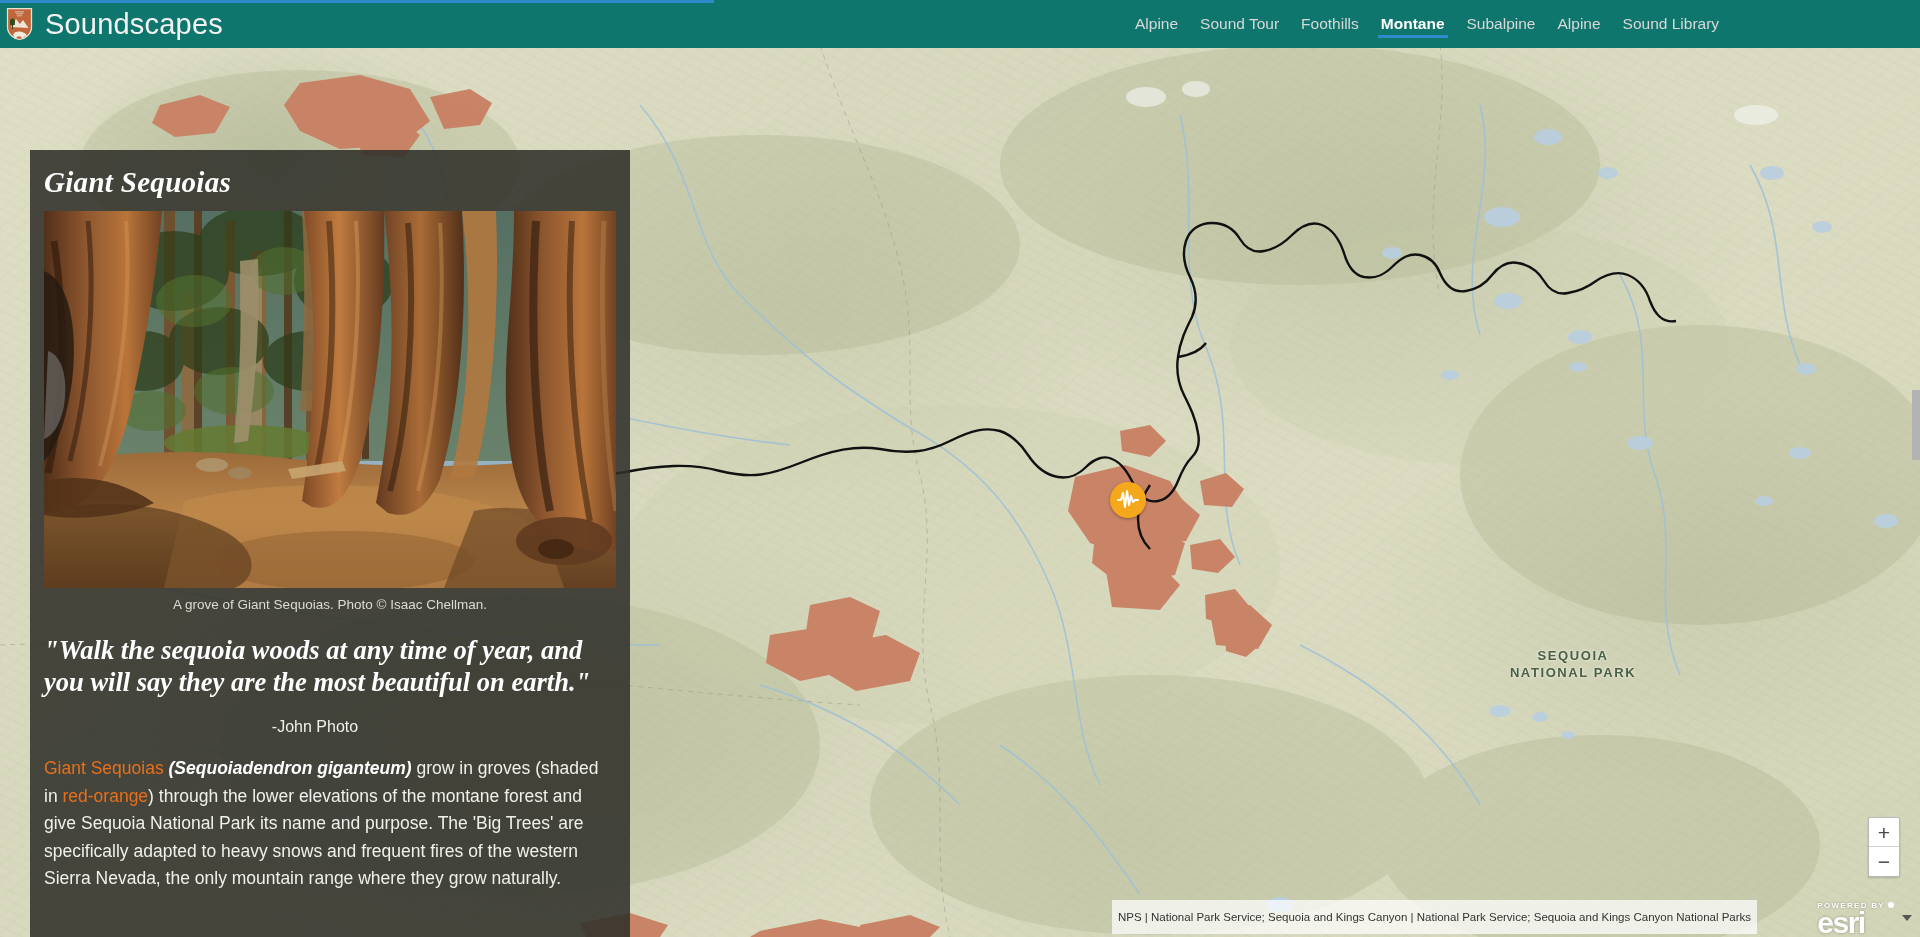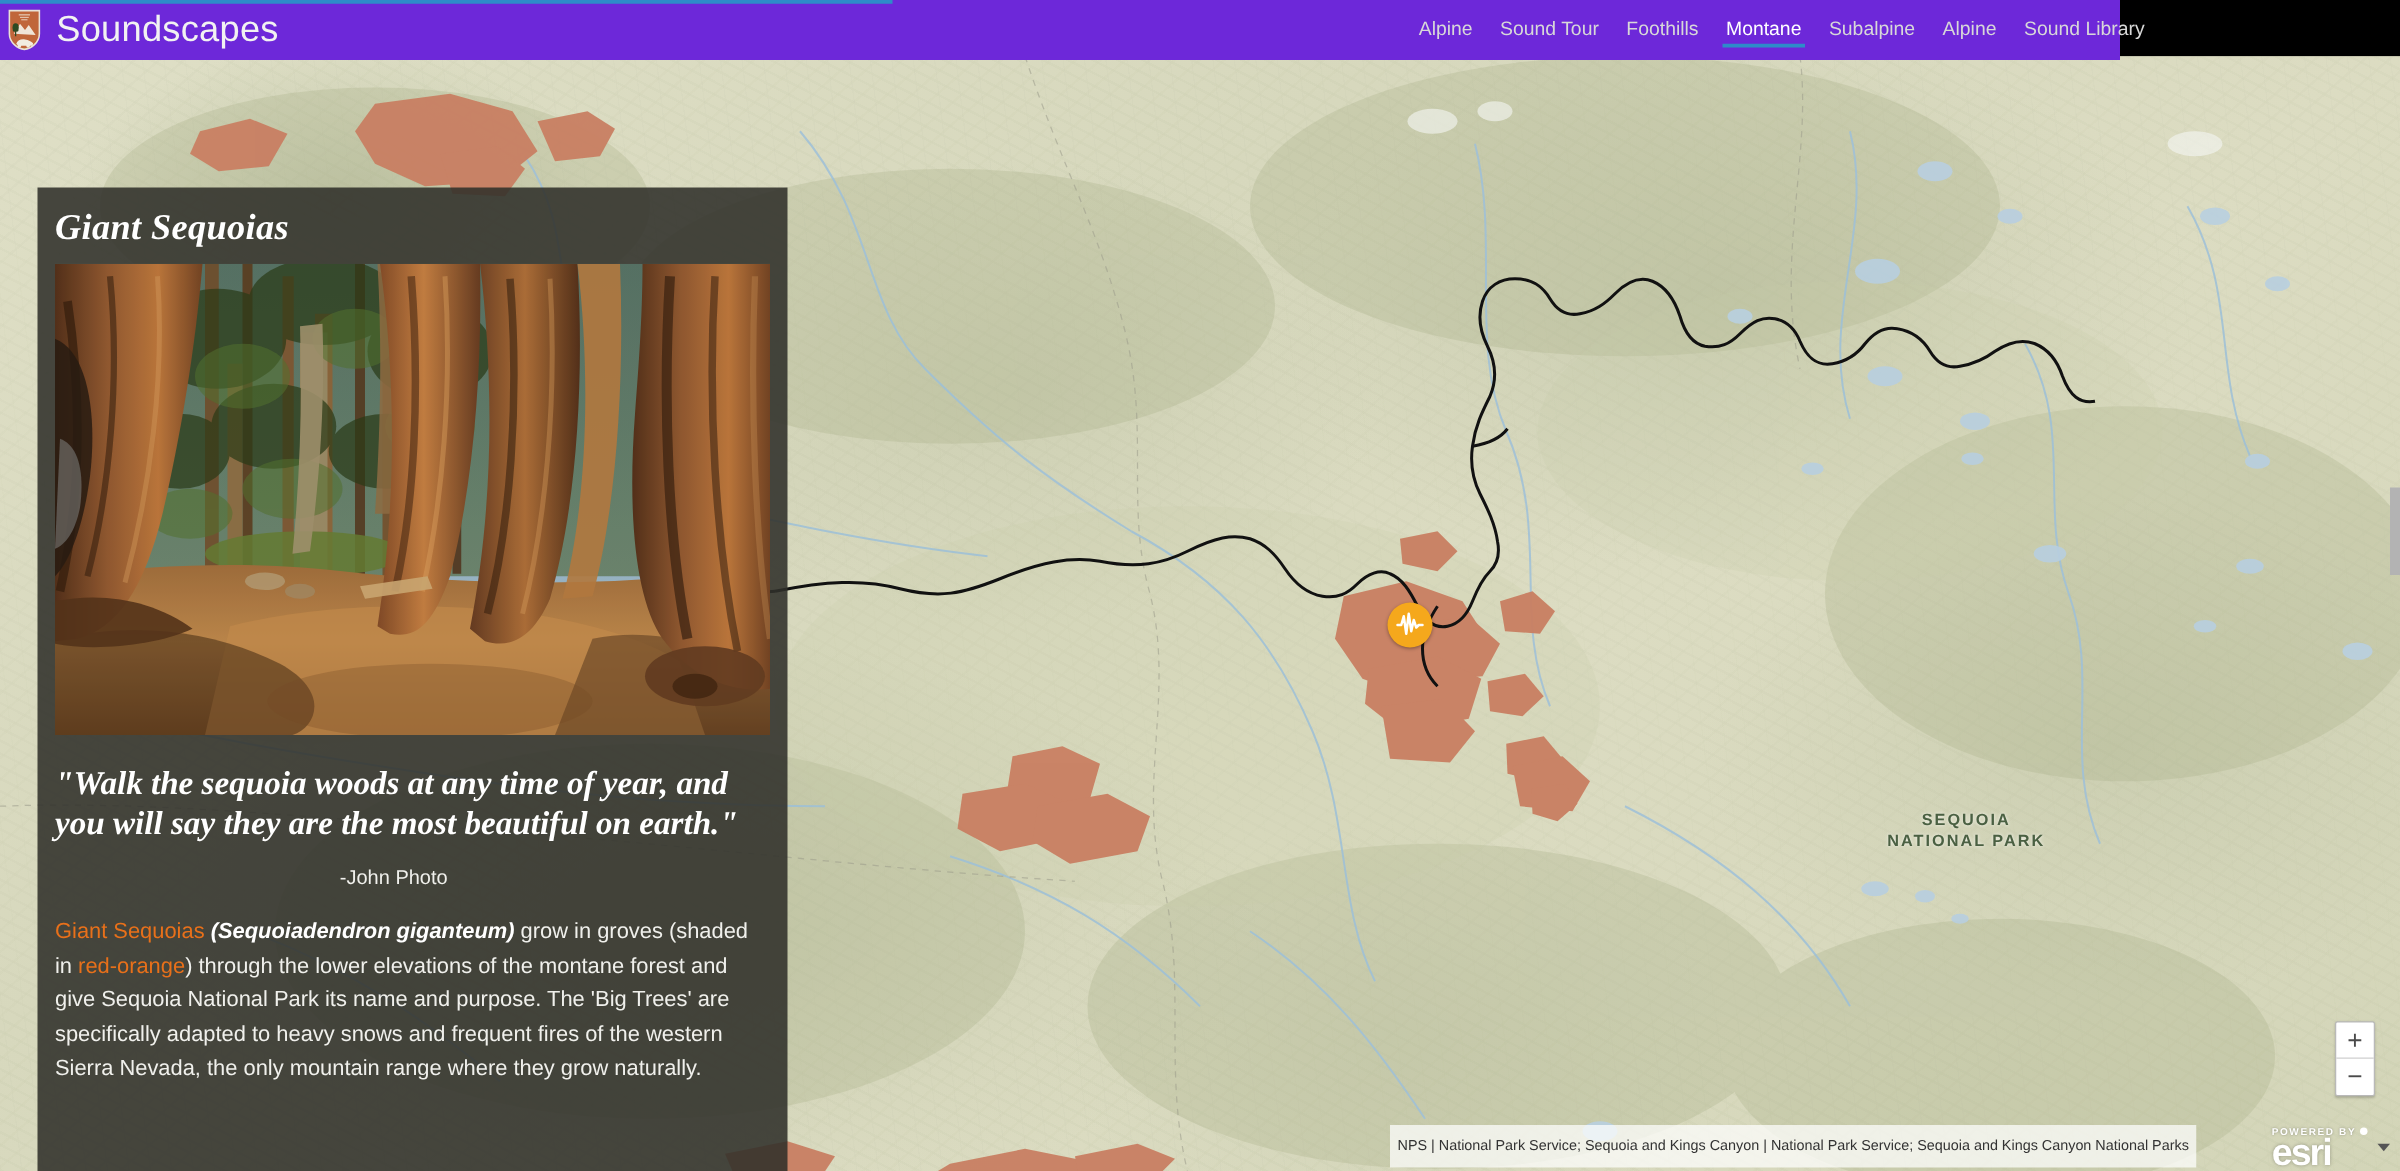--- a/index.html
+++ b/index.html
@@ -16,23 +16,23 @@
     position: relative;
     width: 1920px;
     height: 937px;
     overflow: hidden;
   }
 
   
   .topbar {
     position: absolute;
     top: 0; left: 0;
-    width: 1696px;
+    width: 1920px;
     height: 48px;
-    background: #6d28d9;
+    background: #0f766e;
     z-index: 60;
     display: flex;
     align-items: center;
   }
   .topbar-progress {
     position: absolute;
     top: 0; left: 0;
     height: 3px;
     width: 714px;
     background: #2e8bc9;
@@ -72,21 +72,21 @@
     position: relative;
     color: #d8d8d8;
     font-size: 15.5px;
     padding: 0 11px;
     line-height: 48px;
     cursor: pointer;
     white-space: nowrap;
   }
   .nav-item.active {
     color: #ffffff;
-    font-weight: normal;
+    font-weight: bold;
   }
   .nav-item.active::after {
     content: "";
     position: absolute;
     left: 8px; right: 8px;
     bottom: 10px;
     height: 3px;
     background: #2e8bc9;
   }
 
@@ -600,20 +600,21 @@
 
         <path d="M244,258 L298,250 L302,260 L248,268 Z" fill="#c9a876" opacity="0.9"></path>
 
         <ellipse cx="168" cy="254" rx="16" ry="7" fill="#b09c78" opacity="0.8"></ellipse>
         <ellipse cx="196" cy="262" rx="12" ry="6" fill="#9d8a68" opacity="0.75"></ellipse>
 
         <rect x="0" y="0" width="572" height="377" fill="#c07a30" opacity="0.07"></rect>
       </svg>
     </div>
 
+    <div class="photo-caption">A grove of Giant Sequoias.  Photo © Isaac Chellman.</div>
 
     <div class="quote">"Walk the sequoia woods at any time of year, and you will say they are the most beautiful on earth."</div>
     <div class="quote-attrib">-John Photo</div>
 
     <div class="body-text"><span class="hl-orange">Giant Sequoias</span> <span class="sci-name">(Sequoiadendron giganteum)</span><span> grow in groves (shaded in </span><span class="hl-orange">red-orange</span><span>) through the lower elevations of the montane forest and give Sequoia National Park its name and purpose. The 'Big Trees' are specifically adapted to heavy snows and frequent fires of the western Sierra Nevada, the only mountain range where they grow naturally.</span></div>
 
     <div class="panel-scrollbar"></div>
   </div>
 
   <div class="topbar">

